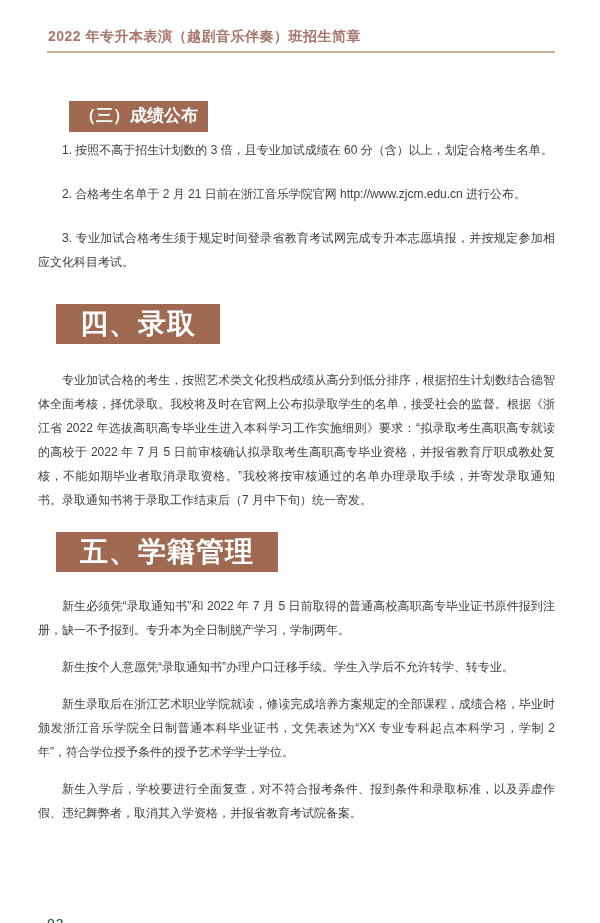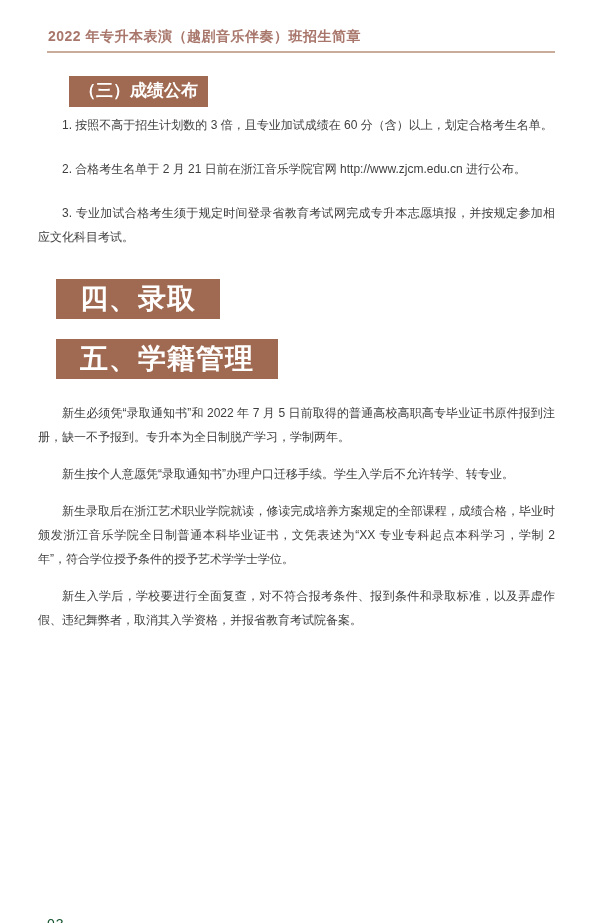--- a/index.html
+++ b/index.html
@@ -29,21 +29,21 @@
     color: #a8766b;
     letter-spacing: 0.5px;
   }
   .title-rule {
     border: none;
     border-top: 2px solid #c9ac99;
     margin: 7px 0 0 9px;
   }
   .sub-heading {
     display: inline-block;
-    margin: 23px 0 0 31px;
+    margin: 48px 0 0 31px;
     background: #a06a52;
     color: #ffffff;
     font-size: 17px;
     line-height: 24px;
     font-weight: bold;
     padding: 3px 10px 4px 10px;
   }
   .major-heading {
     display: inline-block;
     background: #a06a52;
@@ -89,20 +89,21 @@
 
   <section class="sec3">
     <div class="sub-heading">（三）成绩公布</div>
     <p class="body-par">1. 按照不高于招生计划数的 3 倍，且专业加试成绩在 60 分（含）以上，划定合格考生名单。</p>
     <p class="body-par">2. 合格考生名单于 2 月 21 日前在浙江音乐学院官网 http://www.zjcm.edu.cn 进行公布。</p>
     <p class="body-par">3. 专业加试合格考生须于规定时间登录省教育考试网完成专升本志愿填报，并按规定参加相应文化科目考试。</p>
   </section>
 
   <section class="sec4">
     <div class="major-heading heading-4">四、录取</div>
+    <p class="body-par">专业加试合格的考生，按照艺术类文化投档成绩从高分到低分排序，根据招生计划数结合德智体全面考核，择优录取。我校将及时在官网上公布拟录取学生的名单，接受社会的监督。根据《浙江省 2022 年选拔高职高专毕业生进入本科学习工作实施细则》要求：“拟录取考生高职高专就读的高校于 2022 年 7 月 5 日前审核确认拟录取考生高职高专毕业资格，并报省教育厅职成教处复核，不能如期毕业者取消录取资格。”我校将按审核通过的名单办理录取手续，并寄发录取通知书。录取通知书将于录取工作结束后（7 月中下旬）统一寄发。</p>
   </section>
 
   <section class="sec5">
     <div class="major-heading heading-5">五、学籍管理</div>
     <p class="body-par">新生必须凭“录取通知书”和 2022 年 7 月 5 日前取得的普通高校高职高专毕业证书原件报到注册，缺一不予报到。专升本为全日制脱产学习，学制两年。</p>
     <p class="body-par">新生按个人意愿凭“录取通知书”办理户口迁移手续。学生入学后不允许转学、转专业。</p>
     <p class="body-par">新生录取后在浙江艺术职业学院就读，修读完成培养方案规定的全部课程，成绩合格，毕业时颁发浙江音乐学院全日制普通本科毕业证书，文凭表述为“XX 专业专科起点本科学习，学制 2 年”，符合学位授予条件的授予艺术学学士学位。</p>
     <p class="body-par">新生入学后，学校要进行全面复查，对不符合报考条件、报到条件和录取标准，以及弄虚作假、违纪舞弊者，取消其入学资格，并报省教育考试院备案。</p>
   </section>
 

